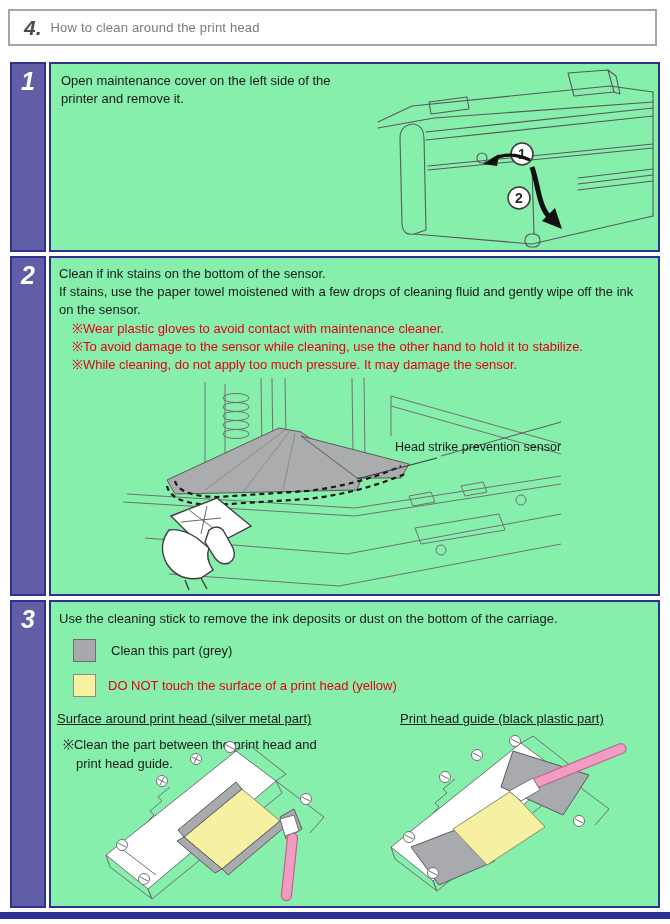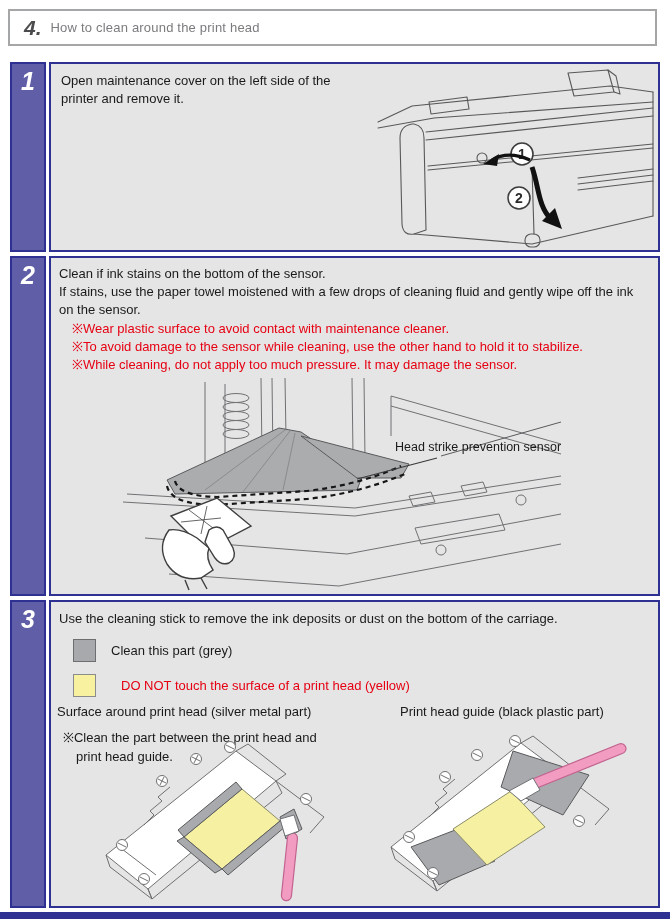--- a/index.html
+++ b/index.html
@@ -14,38 +14,38 @@
 
   
   .row{position:absolute;left:10px;width:650px;display:flex;align-items:stretch;}
   .row1{top:62px;height:190px;}
   .row2{top:256px;height:340px;}
   .row3{top:600px;height:308px;}
   .numbox{width:36px;box-sizing:border-box;background:#605ea6;border:2px solid #2e3192;
           color:#fff;font-size:25px;font-weight:bold;font-style:italic;text-align:center;
           padding-top:3px;flex:0 0 36px;}
   .content{flex:1;margin-left:3px;box-sizing:border-box;border:2px solid #2e3192;
-           background:#e5e5e5;position:relative;font-size:13px;line-height:1.4;}
+           background:#86efac;position:relative;font-size:13px;line-height:1.4;}
 
   .s1-wrap{display:flex;height:100%;}
   .s1-text{margin:8px 0 0 10px;width:305px;}
   .s1-art{position:absolute;right:2px;top:2px;}
 
   .s2-text{margin:7px 8px 0 8px;}
   .warn{color:#e60012;margin-left:13px;}
   .s2-art{display:block;margin:4px 0 0 58px;overflow:visible;}
 
   .s3-instr{margin:8px 8px 0 8px;}
   .legend-row{display:flex;align-items:center;margin:12px 0 0 22px;}
   .legend-row.first{margin-top:11px;text-align:center;}
   .swatch{width:23px;height:23px;box-sizing:border-box;flex:0 0 23px;}
   .swatch.grey{background:#a8a9ad;border:1.5px solid #6d6e70;}
   .swatch.yellow{background:#f7f1a0;border:1.5px solid #8a8b8d;}
   .legend-label{margin-left:15px;}
-  .cap-row{display:flex;margin:6px 0 0 6px;}
+  .cap-row{display:flex;margin:13px 0 0 6px;text-decoration:underline;}
   .cap-left{width:343px;}
   .note{margin:8px 0 0 12px;}
   .note .cont{margin-left:13px;}
   .s3-art-left{position:absolute;left:45px;bottom:4px;}
   .s3-art-right{position:absolute;left:332px;bottom:12px;}
 
   .footer-bar{position:absolute;left:0;top:912px;width:670px;height:7px;background:#2e3192;}
 
   svg{overflow:visible;}
   svg text{font-family:"Liberation Sans",sans-serif;}
@@ -108,21 +108,21 @@
       </svg>
     </div>
   </div>
 
   <div class="row row2">
     <div class="numbox">2</div>
     <div class="content">
       <div class="s2-text">
         <div>Clean if ink stains on the bottom of the sensor.</div>
         <div>If stains, use the paper towel moistened with a few drops of cleaning fluid and gently wipe off the ink on the sensor.</div>
-        <div class="warn">※Wear plastic surface to avoid contact with maintenance cleaner.</div>
+        <div class="warn">※Wear plastic gloves to avoid contact with maintenance cleaner.</div>
         <div class="warn">※To avoid damage to the sensor while cleaning, use the other hand to hold it to stabilize.</div>
         <div class="warn">※While cleaning, do not apply too much pressure. It may damage the sensor.</div>
       </div>
       <svg class="s2-art" width="455" height="212" viewBox="0 0 455 212">
         <g stroke="#707174" stroke-width="1" fill="none">
           <path d="M96,4 L96,92 L116,96 L116,6"></path>
           <ellipse cx="127" cy="20" rx="13" ry="4.5"></ellipse>
           <ellipse cx="127" cy="29" rx="13" ry="4.5"></ellipse>
           <ellipse cx="127" cy="38" rx="13" ry="4.5"></ellipse>
           <ellipse cx="127" cy="47" rx="13" ry="4.5"></ellipse>
@@ -177,21 +177,21 @@
     <div class="numbox">3</div>
     <div class="content">
       <div class="s3-instr">Use the cleaning stick to remove the ink deposits or dust on the bottom of the carriage.</div>
 
       <div class="legend-row first">
         <div class="swatch grey"></div>
         <div class="legend-label">Clean this part (grey)</div>
       </div>
       <div class="legend-row">
         <div class="swatch yellow"></div>
-        <div class="legend-label warn" style="margin-left:25px;">DO NOT touch the surface of a print head (yellow)</div>
+        <div class="legend-label warn" style="margin-left:12px;">DO NOT touch the surface of a print head (yellow)</div>
       </div>
 
       <div class="cap-row">
         <div class="cap-left">Surface around print head (silver metal part)</div>
         <div>Print head guide (black plastic part)</div>
       </div>
 
       <div class="note">
         <div>※Clean the part between the print head and</div>
         <div class="cont">print head guide.</div>

